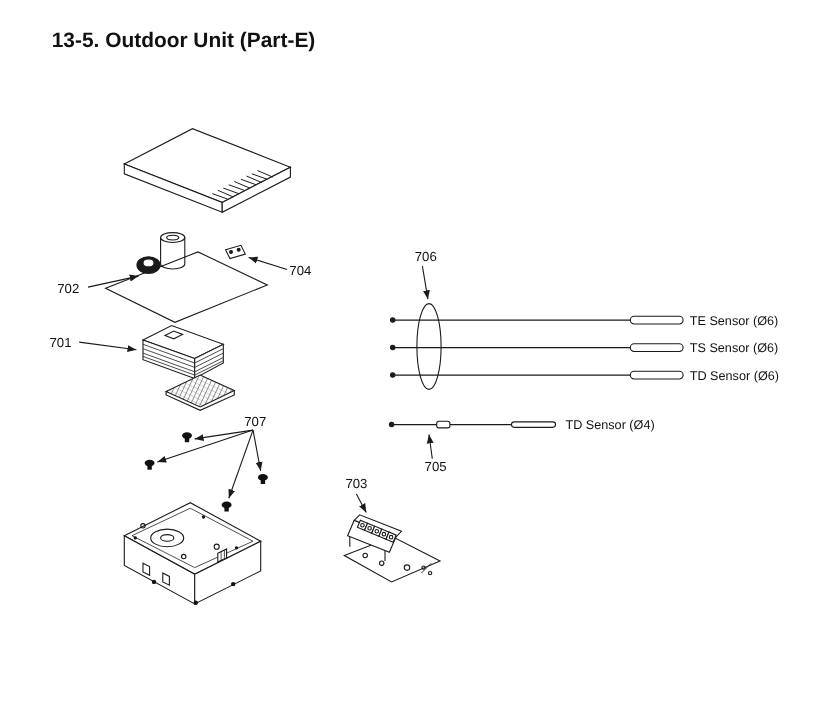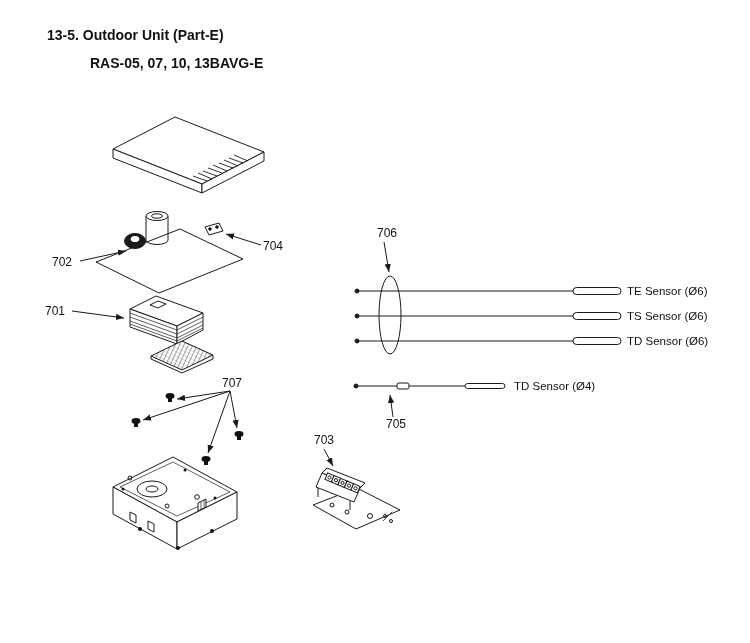--- a/index.html
+++ b/index.html
@@ -1,32 +1,31 @@
 <!DOCTYPE html>
 <html><head>
 <meta charset="utf-8">
 <style>
   *{box-sizing:border-box}
   html,body{margin:0;padding:0;background:#fff}
   .page{position:relative;width:750px;height:643px;background:#ffffff;
         font-family:"Liberation Sans",sans-serif;color:#111;overflow:hidden}
-  .title{position:absolute;font-weight:bold;font-size:14px;white-space:nowrap}
+  .title{position:absolute;font-weight:bold;font-size:19px;white-space:nowrap}
   #title-line1{left:47px;top:27px}
   #title-line2{left:90px;top:55px}
   svg.diagram{position:absolute;left:0;top:0}
   svg text{font-family:"Liberation Sans",sans-serif;font-size:12px;fill:#111;stroke:none}
   svg text.sensor-label{font-size:11.5px}
 </style>
 </head>
 <body>
 
 <div class="page">
 
   <div class="title" id="title-line1">13-5. Outdoor Unit (Part-E)</div>
-  <div class="title" id="title-line2">RAS-05, 07, 10, 13BAVG-E</div>
 
   <svg class="diagram" width="750" height="643" viewBox="0 0 750 643">
     <defs>
       <marker id="arw" viewBox="0 0 10 10" refX="9" refY="5" markerWidth="9" markerHeight="9" orient="auto">
         <path d="M0,1.5 L9,5 L0,8.5 z" fill="#1a1a1a"></path>
       </marker>
       <pattern id="mesh" width="4" height="4" patternUnits="userSpaceOnUse" patternTransform="rotate(25)">
         <rect width="4" height="4" fill="#ffffff"></rect>
         <line x1="0" y1="0" x2="0" y2="4" stroke="#444" stroke-width="1"></line>
         <line x1="0" y1="0" x2="4" y2="0" stroke="#777" stroke-width="0.5"></line>

